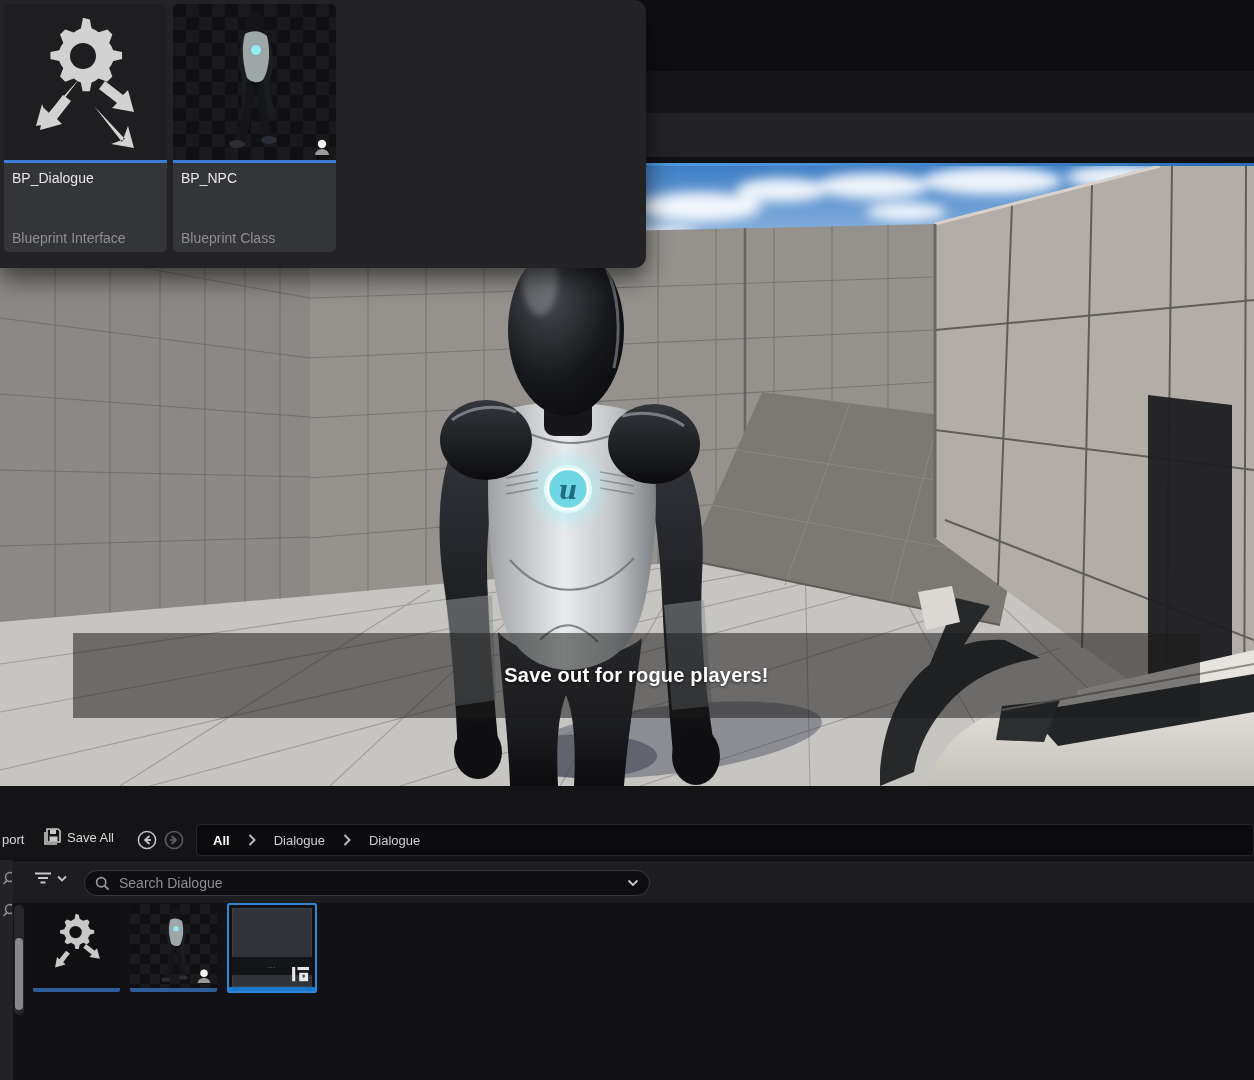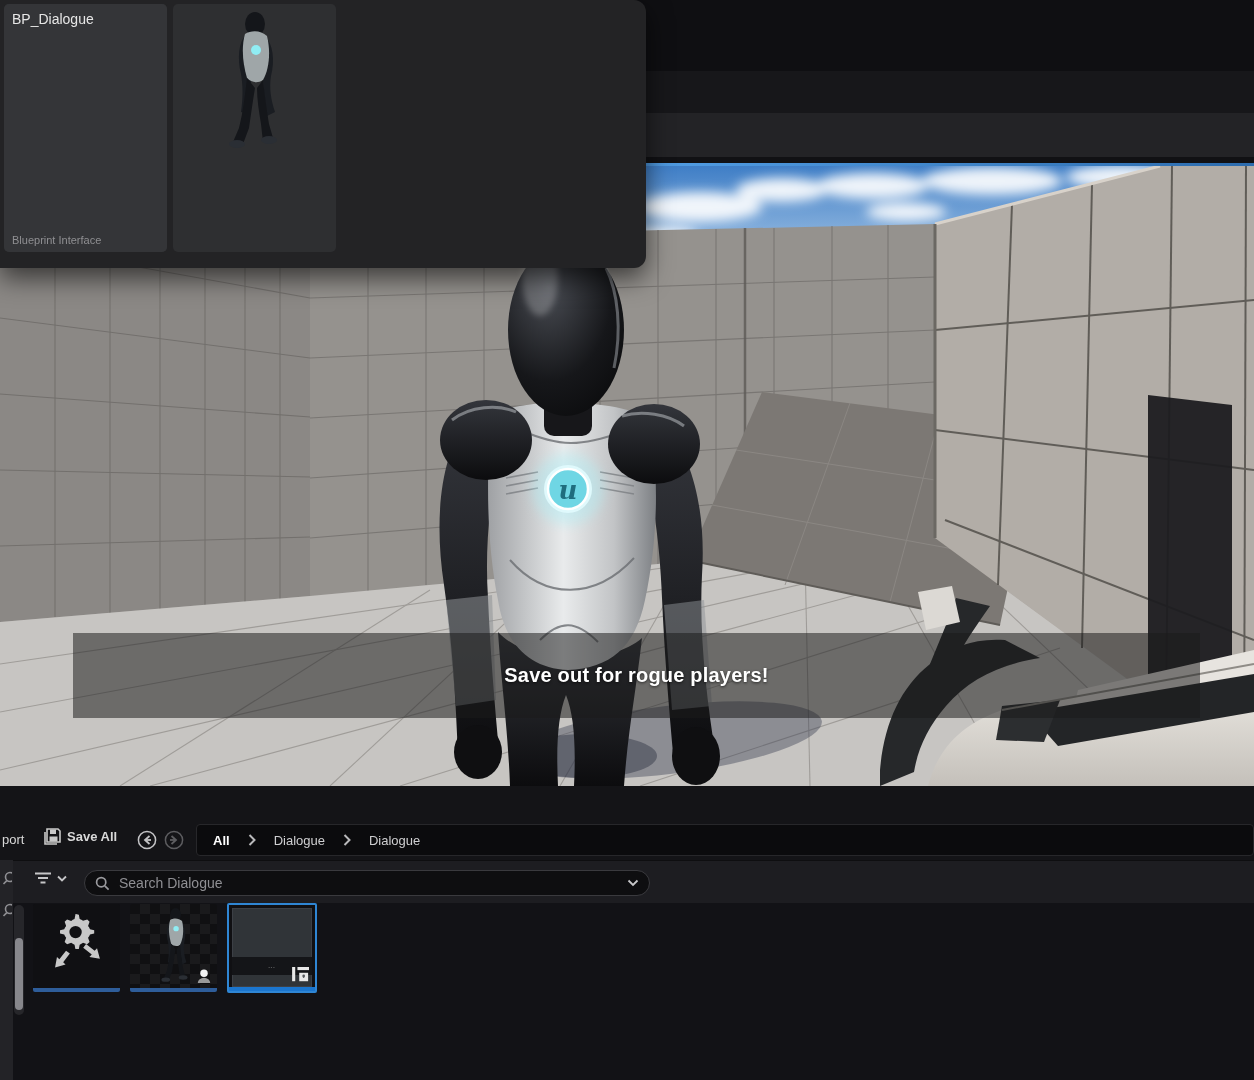--- a/index.html
+++ b/index.html
@@ -20,40 +20,40 @@
   .hud-band{left:73px;top:633px;width:1127px;height:85px;
     background:rgba(26,26,26,.53);display:flex;align-items:center;justify-content:center;}
   .hud-text{color:#fff;font-size:20px;font-weight:700;letter-spacing:.2px;
     text-shadow:0 1px 3px rgba(0,0,0,.65);}
 
   
   .popup{left:0;top:0;width:646px;height:268px;background:#232325;
     border-radius:0 12px 12px 0;box-shadow:0 10px 26px rgba(0,0,0,.6);
     display:flex;align-items:flex-start;padding:4px 0 0 4px;box-sizing:border-box;}
   .card{width:163px;height:248px;background:#2e2f31;border-radius:5px;overflow:hidden;
-    margin-right:6px;display:flex;position:relative;}
+    margin-right:6px;display:flex;flex-direction:column;position:relative;}
   .card-thumb{height:156px;position:relative;background:#1e1e20;}
   .thumb-checker{background:
      repeating-conic-gradient(#19191b 0% 25%, #101012 0% 50%);
      background-size:26px 26px;}
   .thumb-widget{background:#272729;}
   .card-divider{height:3px;background:#3b7dd8;}
   .card-label{flex:1;background:#343538;position:relative;}
   .card-name{color:#e6e6e6;font-size:14px;padding:7px 8px 0 8px;}
-  .card-type{position:absolute;left:8px;bottom:6px;color:#8f8f92;font-size:11px;}
+  .card-type{position:absolute;left:8px;bottom:6px;color:#8f8f92;font-size:14px;}
   .wb-bar{position:absolute;left:5px;right:5px;top:92px;height:32px;background:#131315;
     display:flex;align-items:center;justify-content:center;}
   .wb-dashes{color:#9a9a9a;font-size:5px;letter-spacing:1.5px;font-weight:700;}
   .badge-br{position:absolute;right:5px;bottom:4px;}
 
   
   .toolbar{left:0;top:786px;width:1254px;height:74px;background:#141417;}
   .import-frag{position:absolute;left:2px;top:832px;color:#d8d8d8;font-size:13px;}
-  .saveall{position:absolute;left:44px;top:828px;display:flex;align-items:center;gap:6px;
-    color:#d8d8d8;font-size:13px;cursor:default;font-weight:bold;}
+  .saveall{position:absolute;left:44px;top:828px;display:flex;align-items:flex-end;gap:6px;
+    color:#d8d8d8;font-size:13px;cursor:default;}
   .navcircle{position:absolute;top:830px;width:20px;height:20px;}
   .breadcrumb{position:absolute;left:196px;top:824px;width:1058px;height:32px;
     background:#0b0b0d;border:1px solid #27272a;border-radius:4px;box-sizing:border-box;
     display:flex;align-items:center;gap:18px;padding-left:16px;}
   .bc-root{color:#fff;font-size:13px;font-weight:700;}
   .bc-item{color:#cfcfd1;font-size:13px;}
 
   
   .searchrow{left:0;top:860px;width:1254px;height:43px;background:#1d1d21;
     border-top:1px solid rgba(0,0,0,.5);box-sizing:border-box;}
@@ -318,20 +318,24 @@
         <path d="M44,68 C46,86 48,100 50,112 L54,126 L44,130 L42,112 C40,100 38,88 38,76 Z" fill="#14161a"></path>
         <ellipse cx="18" cy="132" rx="8" ry="4" fill="#2a2e34"></ellipse>
         <ellipse cx="50" cy="128" rx="8" ry="4" fill="#2a2e34"></ellipse>
       </svg>
       <svg class="badge-br" width="18" height="18" viewBox="0 0 18 18">
         <circle cx="9" cy="6" r="4.2" fill="#f2f2f2"></circle>
         <path d="M2,17 a7,6 0 0 1 14,0 Z" fill="#9a9a9a"></path>
       </svg>
     </div>
     <div class="card-divider"></div>
+    <div class="card-label">
+      <div class="card-name">BP_NPC</div>
+      <div class="card-type">Blueprint Class</div>
+    </div>
   </div>
 
 </div>
 
 <div class="abs toolbar"></div>
 
 <span class="import-frag">port</span>
 
 <div class="saveall">
   <svg width="17" height="17" viewBox="0 0 17 17">

